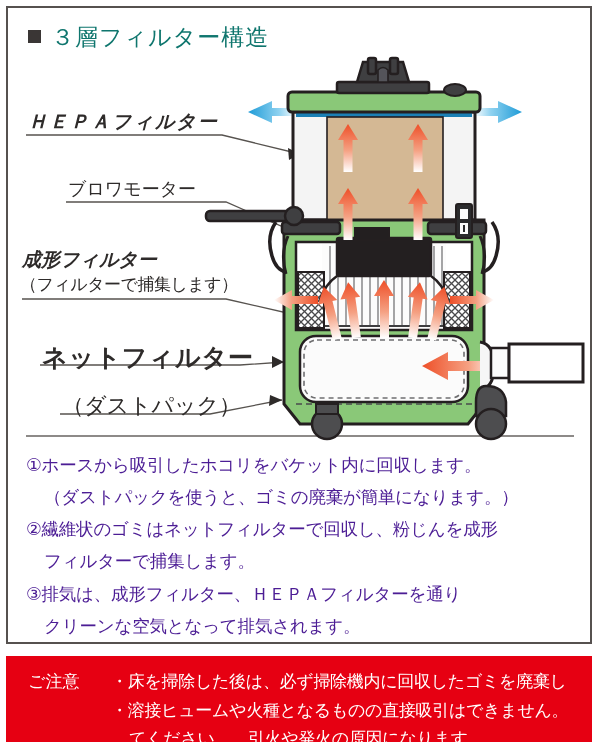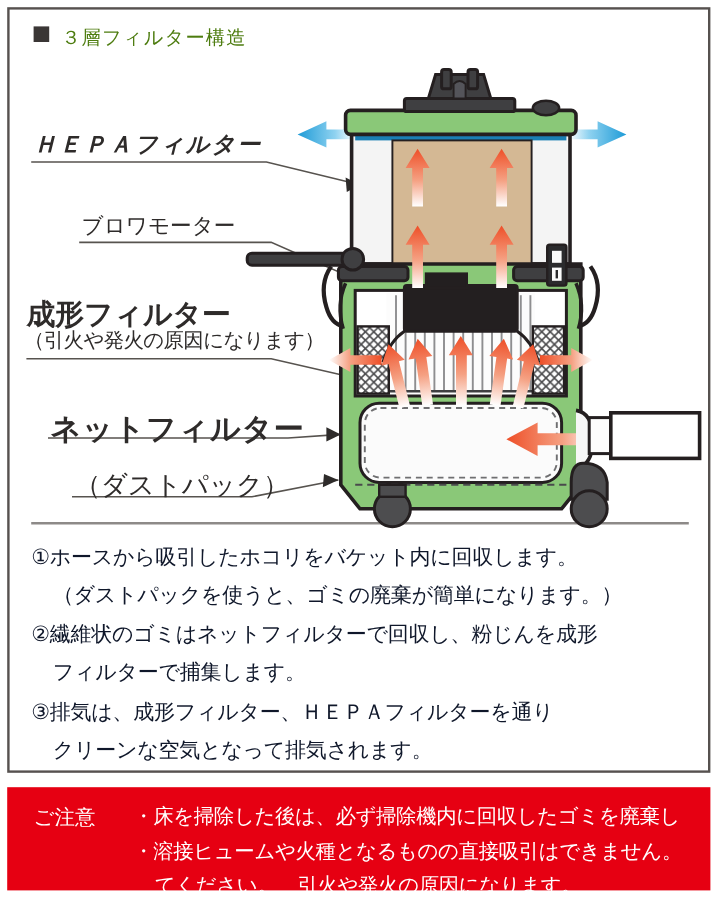--- a/index.html
+++ b/index.html
@@ -13,40 +13,40 @@
 
   
   .panel{
     position:absolute;left:6px;top:6px;width:586px;height:638px;
     border:2px solid #56514f;background:#fff;box-sizing:border-box;
   }
 
   
   .title{
     position:absolute;left:28px;top:22px;
-    font-size:16px;letter-spacing:1px;color:#4d7c0f;
+    font-size:23px;letter-spacing:1px;color:#0f766e;
     white-space:nowrap;
   }
   .title .sq{
     display:inline-block;width:13px;height:13px;background:#3a3635;
     margin-right:10px;vertical-align:2px;
   }
 
   
   .lbl{position:absolute;white-space:nowrap;color:#2e2b2a;line-height:1.15;}
   .lbl-hepa{left:28px;top:111px;font-size:19px;font-weight:bold;letter-spacing:2px;font-style:italic;}
   .lbl-blow{left:68px;top:179px;font-size:18px;letter-spacing:0px;}
-  .lbl-form{left:22px;top:249px;font-size:24px;font-weight:bold;letter-spacing:0px;}
+  .lbl-form{left:22px;top:249px;font-size:19px;font-weight:bold;letter-spacing:0px;font-style:italic;}
   .lbl-form2{left:20px;top:275px;font-size:17px;letter-spacing:-0.5px;}
   .lbl-net{left:42px;top:344px;font-size:25px;font-weight:bold;letter-spacing:1px;}
   .lbl-dust{left:62px;top:393px;font-size:22px;letter-spacing:0px;}
 
   
   .instr{position:absolute;left:26px;top:452px;width:550px;}
-  .instr p{margin:0 0 5px 0;font-size:17.5px;line-height:1.55;color:#0f172a;letter-spacing:-0.2px;}
+  .instr p{margin:0 0 5px 0;font-size:17.5px;line-height:1.55;color:#4c1d95;letter-spacing:-0.2px;}
   .instr p.ind{text-indent:18px;}
 
   
   .caution{
     position:absolute;left:6px;top:656px;width:586px;height:86px;
     background:#e60012;box-sizing:border-box;
   }
   .caution .ttl{
     position:absolute;left:22px;top:14px;color:#fff;font-size:17px;letter-spacing:0px;
   }
@@ -254,21 +254,21 @@
 
     <rect x="456" y="204" width="16" height="34" rx="2" fill="#2b2b2d" stroke="#241f20" stroke-width="2"></rect>
     <rect x="460" y="209" width="8" height="10" fill="#fbfbfb"></rect>
     <rect x="460" y="223" width="8" height="11" fill="#fbfbfb"></rect>
     <rect x="463" y="225" width="2" height="7" fill="#2b2b2d"></rect>
   </svg>
 
   <div class="lbl lbl-hepa">ＨＥＰＡフィルター</div>
   <div class="lbl lbl-blow">ブロワモーター</div>
   <div class="lbl lbl-form">成形フィルター</div>
-  <div class="lbl lbl-form2">（引火や発火の原因になります）</div>
+  <div class="lbl lbl-form2">（フィルターで捕集します）</div>
   <div class="lbl lbl-net">ネットフィルター</div>
   <div class="lbl lbl-dust">（ダストパック）</div>
 
   <div class="instr">
     <p>①ホースから吸引したホコリをバケット内に回収します。</p>
     <p class="ind">（ダストパックを使うと、ゴミの廃棄が簡単になります。）</p>
     <p>②繊維状のゴミはネットフィルターで回収し、粉じんを成形</p>
     <p class="ind">フィルターで捕集します。</p>
     <p>③排気は、成形フィルター、ＨＥＰＡフィルターを通り</p>
     <p class="ind">クリーンな空気となって排気されます。</p>

